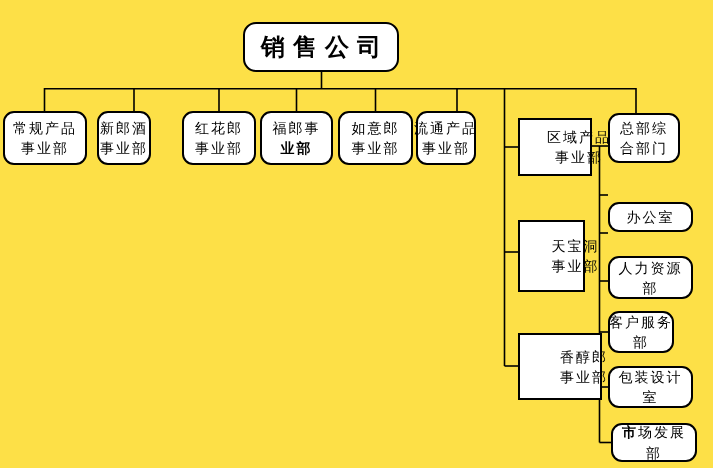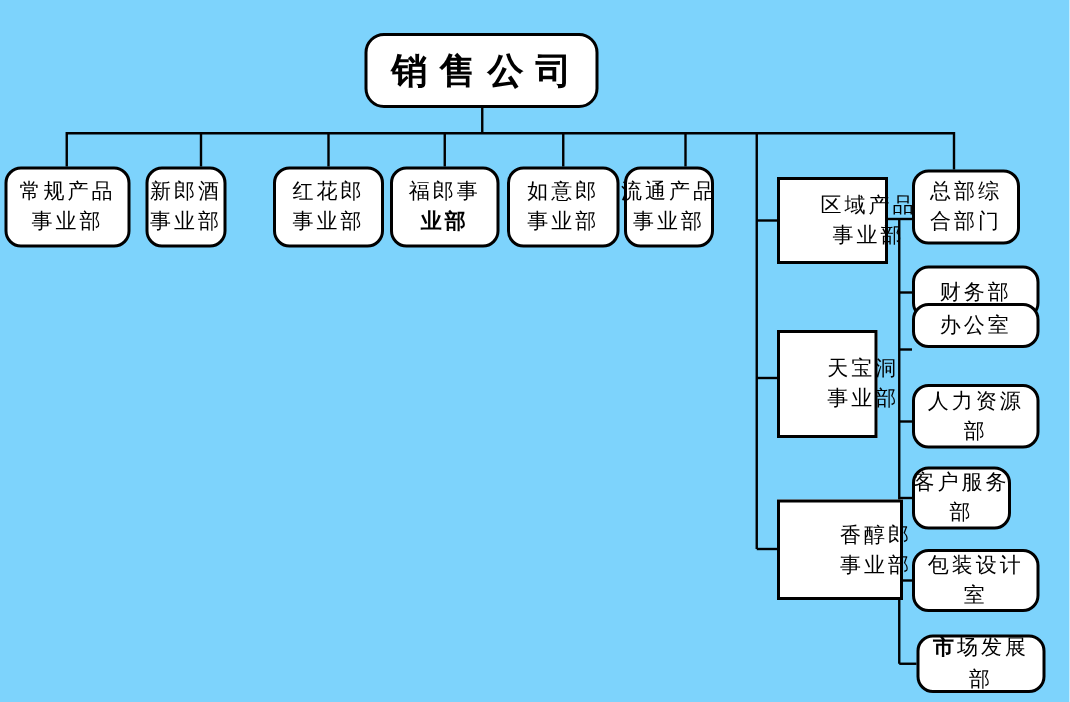--- a/index.html
+++ b/index.html
@@ -1,19 +1,19 @@
 <!DOCTYPE html>
 <html><head>
 <meta charset="utf-8">
 <style>
   html,body{margin:0;padding:0;background:#ffffff;}
   .stage{
     position:relative;
     width:713px;height:468px;
-    background:#7dd3fc;
+    background:#fde047;
     font-family:"DejaVu Sans",sans-serif;
     color:#000;
     overflow:hidden;
   }
   .wires{position:absolute;left:0;top:0;}
   .wires path{stroke:#000;stroke-width:1.6;fill:none;}
   .box{
     position:absolute;
     box-sizing:border-box;
     border:2px solid #000;
@@ -112,23 +112,20 @@
   </div>
   <div class="box square" style="left:518px;top:333px;width:84px;height:67px">
     <span class="lbl">香醇郎
 事业部</span>
   </div>
 
   <div class="box rounded" style="left:608px;top:113px;width:72px;height:50px">
     <span class="lbl">总部综
 合部门</span>
   </div>
-  <div class="box rounded" style="left:608px;top:177px;width:85px;height:36px">
-    <span class="lbl">财务部</span>
-  </div>
   <div class="box rounded" style="left:608px;top:202px;width:85px;height:30px">
     <span class="lbl">办公室</span>
   </div>
   <div class="box rounded" style="left:608px;top:256px;width:85px;height:43px">
     <span class="lbl">人力资源
 部</span>
   </div>
   <div class="box rounded" style="left:608px;top:311px;width:66px;height:42px">
     <span class="lbl">客户服务
 部</span>

